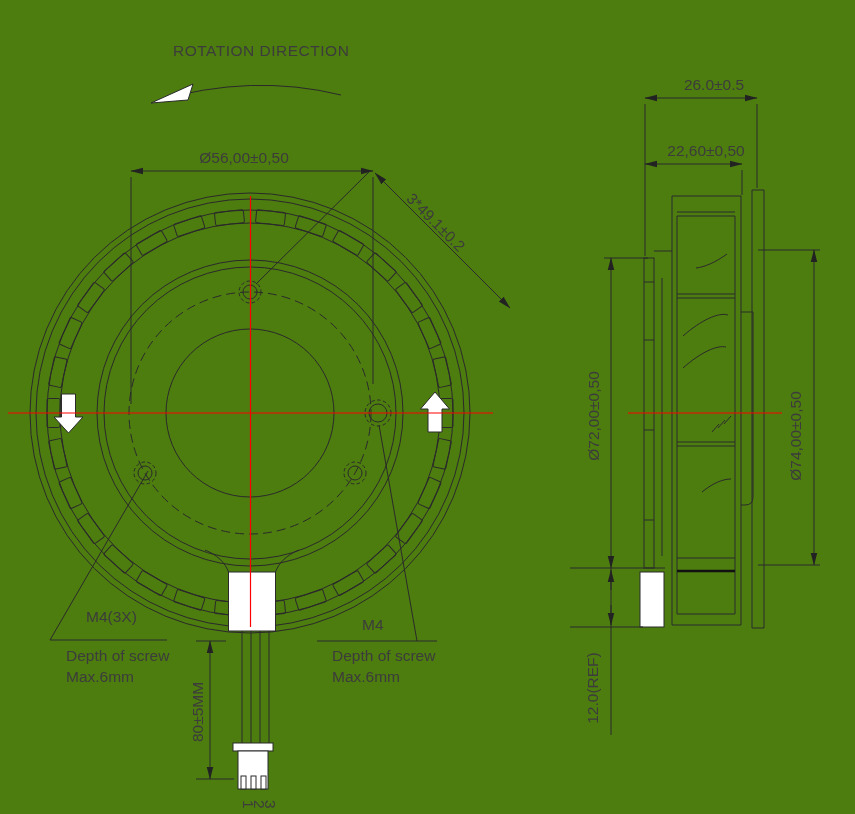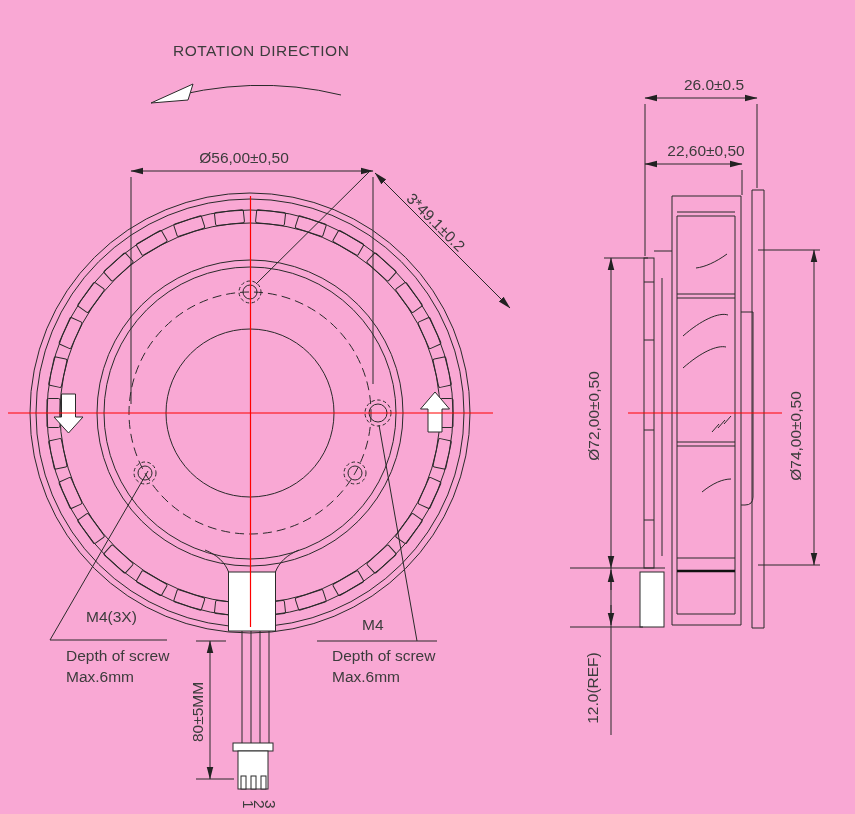--- a/index.html
+++ b/index.html
@@ -1,16 +1,16 @@
 <!DOCTYPE html>
 <html><head>
 <meta charset="utf-8">
 <style>
   html,body{margin:0;padding:0;background:#ffffff;}
-  .page{position:relative;width:855px;height:814px;background:#f9a8d4;overflow:hidden;}
+  .page{position:relative;width:855px;height:814px;background:#4d7c0f;overflow:hidden;}
   svg{position:absolute;left:0;top:0;}
   .ln{stroke:#2a2a2a;stroke-width:1;fill:none;}
   .lnw{stroke:#2a2a2a;stroke-width:1;fill:#ffffff;}
   .thick{stroke:#111;stroke-width:2.6;}
   .dash{stroke-dasharray:9 5;}
   .hdash{stroke-dasharray:3.5 2.5;}
   .red{stroke:#ff0000;stroke-width:1.2;fill:none;}
   .dim{stroke:#2a2a2a;stroke-width:1;fill:none;}
   text{font-family:"Liberation Sans","DejaVu Sans",sans-serif;fill:#3c3c3c;font-size:15.5px;}
   .ttl{font-size:15.5px;letter-spacing:0.5px;}

